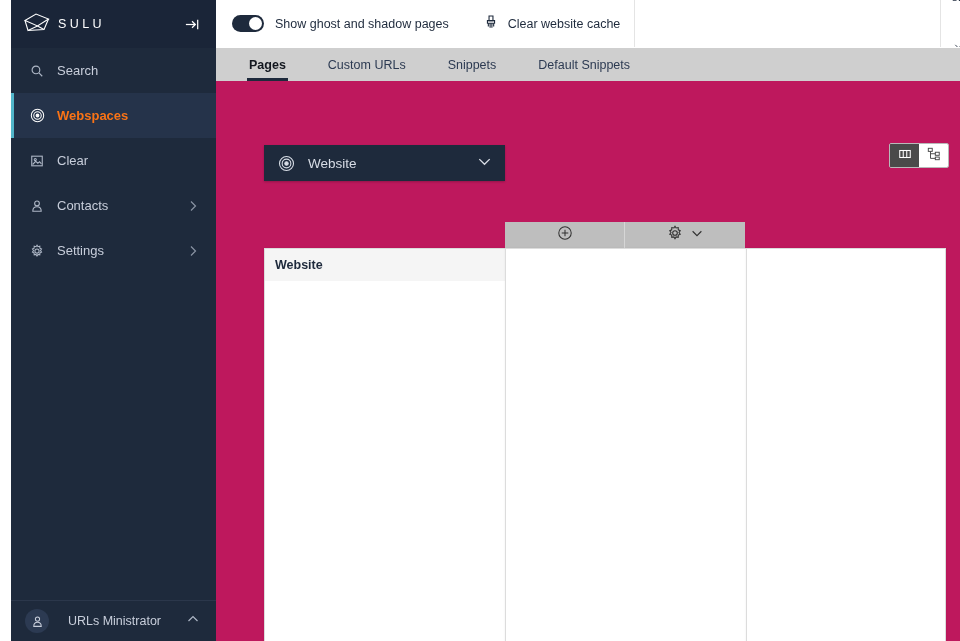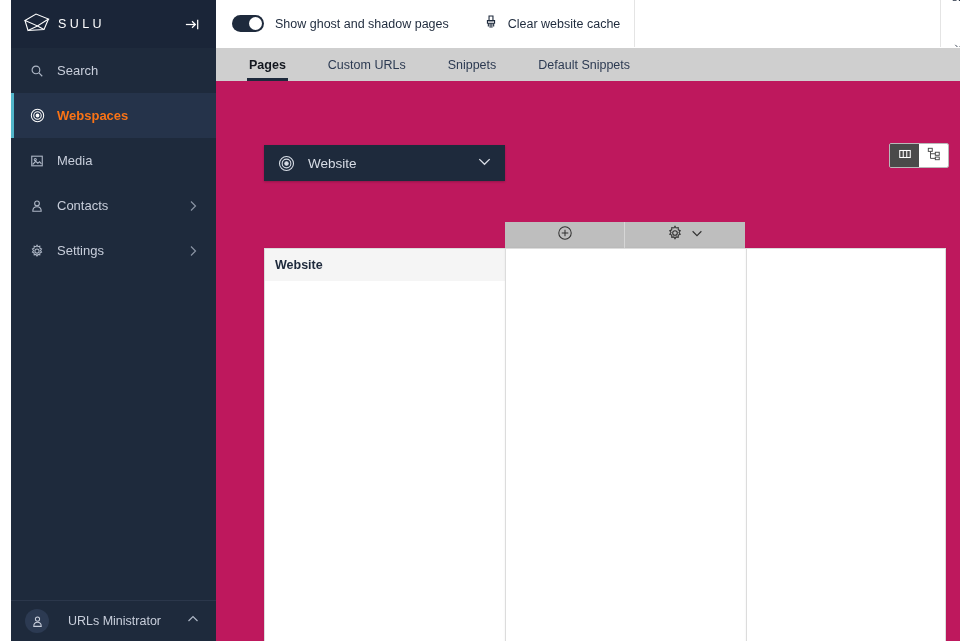--- a/index.html
+++ b/index.html
@@ -222,21 +222,21 @@
 
 
       <div class="nav-item">
         <span class="nav-ico">
           <svg viewBox="0 0 16 16" width="14" height="14" fill="none" stroke="#aeb7c6" stroke-width="1.25">
             <rect x="2" y="2.5" width="12" height="11"></rect>
             <circle cx="6" cy="6.4" r="1.2"></circle>
             <path d="M3 12 L6.5 8.4 L9 10.6 L11 8.8 L13 11.2"></path>
           </svg>
         </span>
-        <span class="nav-label">Media</span>
+        <span class="nav-label">Clear</span>
       </div>
 
       <div class="nav-item">
         <span class="nav-ico">
           <svg viewBox="0 0 16 16" width="14" height="14" fill="none" stroke="#aeb7c6" stroke-width="1.25">
             <circle cx="8" cy="5" r="2.7"></circle>
               <path d="M3.2 14 C3.2 10.6 5.4 8.9 8 8.9 C10.6 8.9 12.8 10.6 12.8 14 Z"></path>
           </svg>
         </span>
         <span class="nav-label">Contacts</span>

